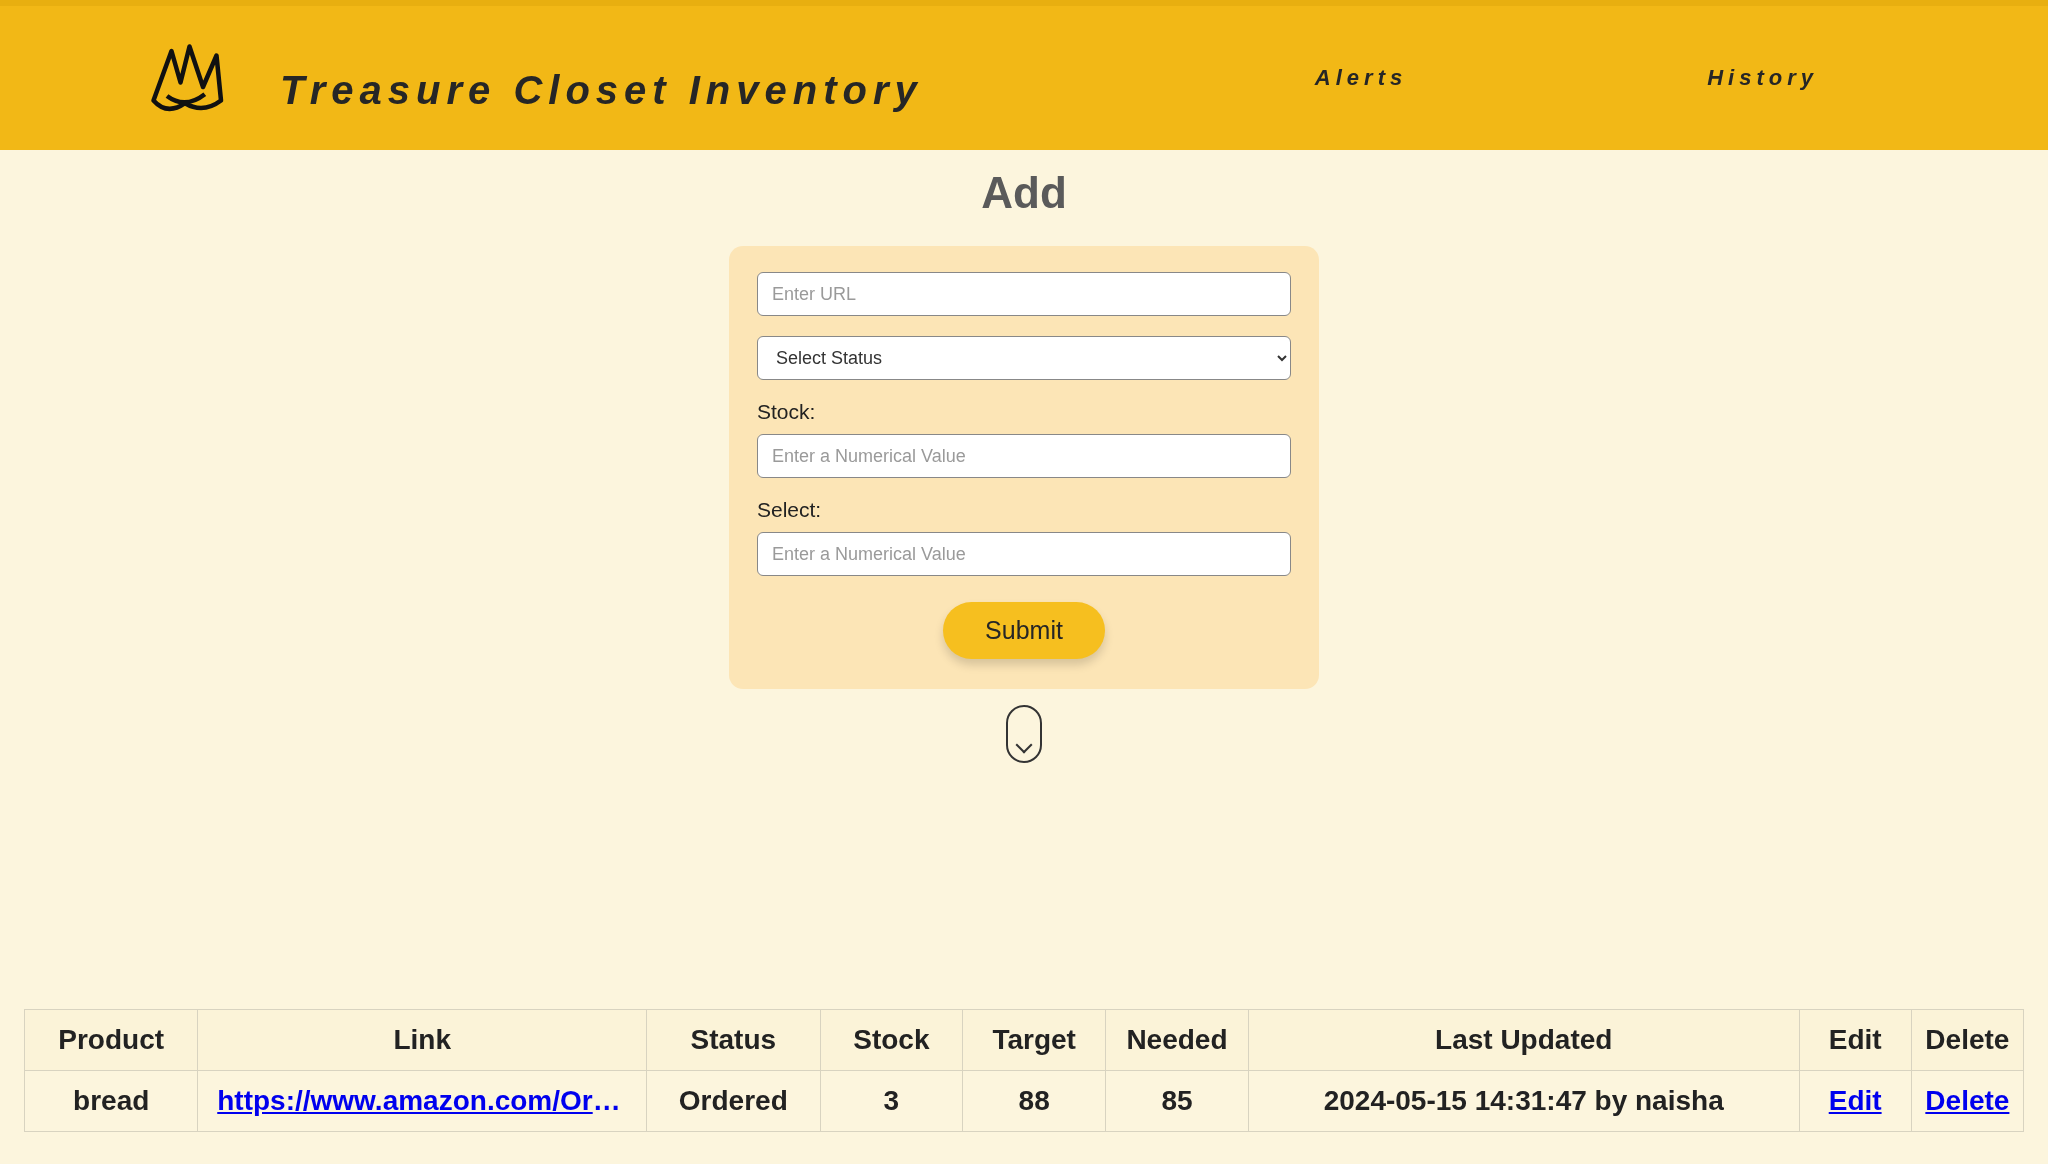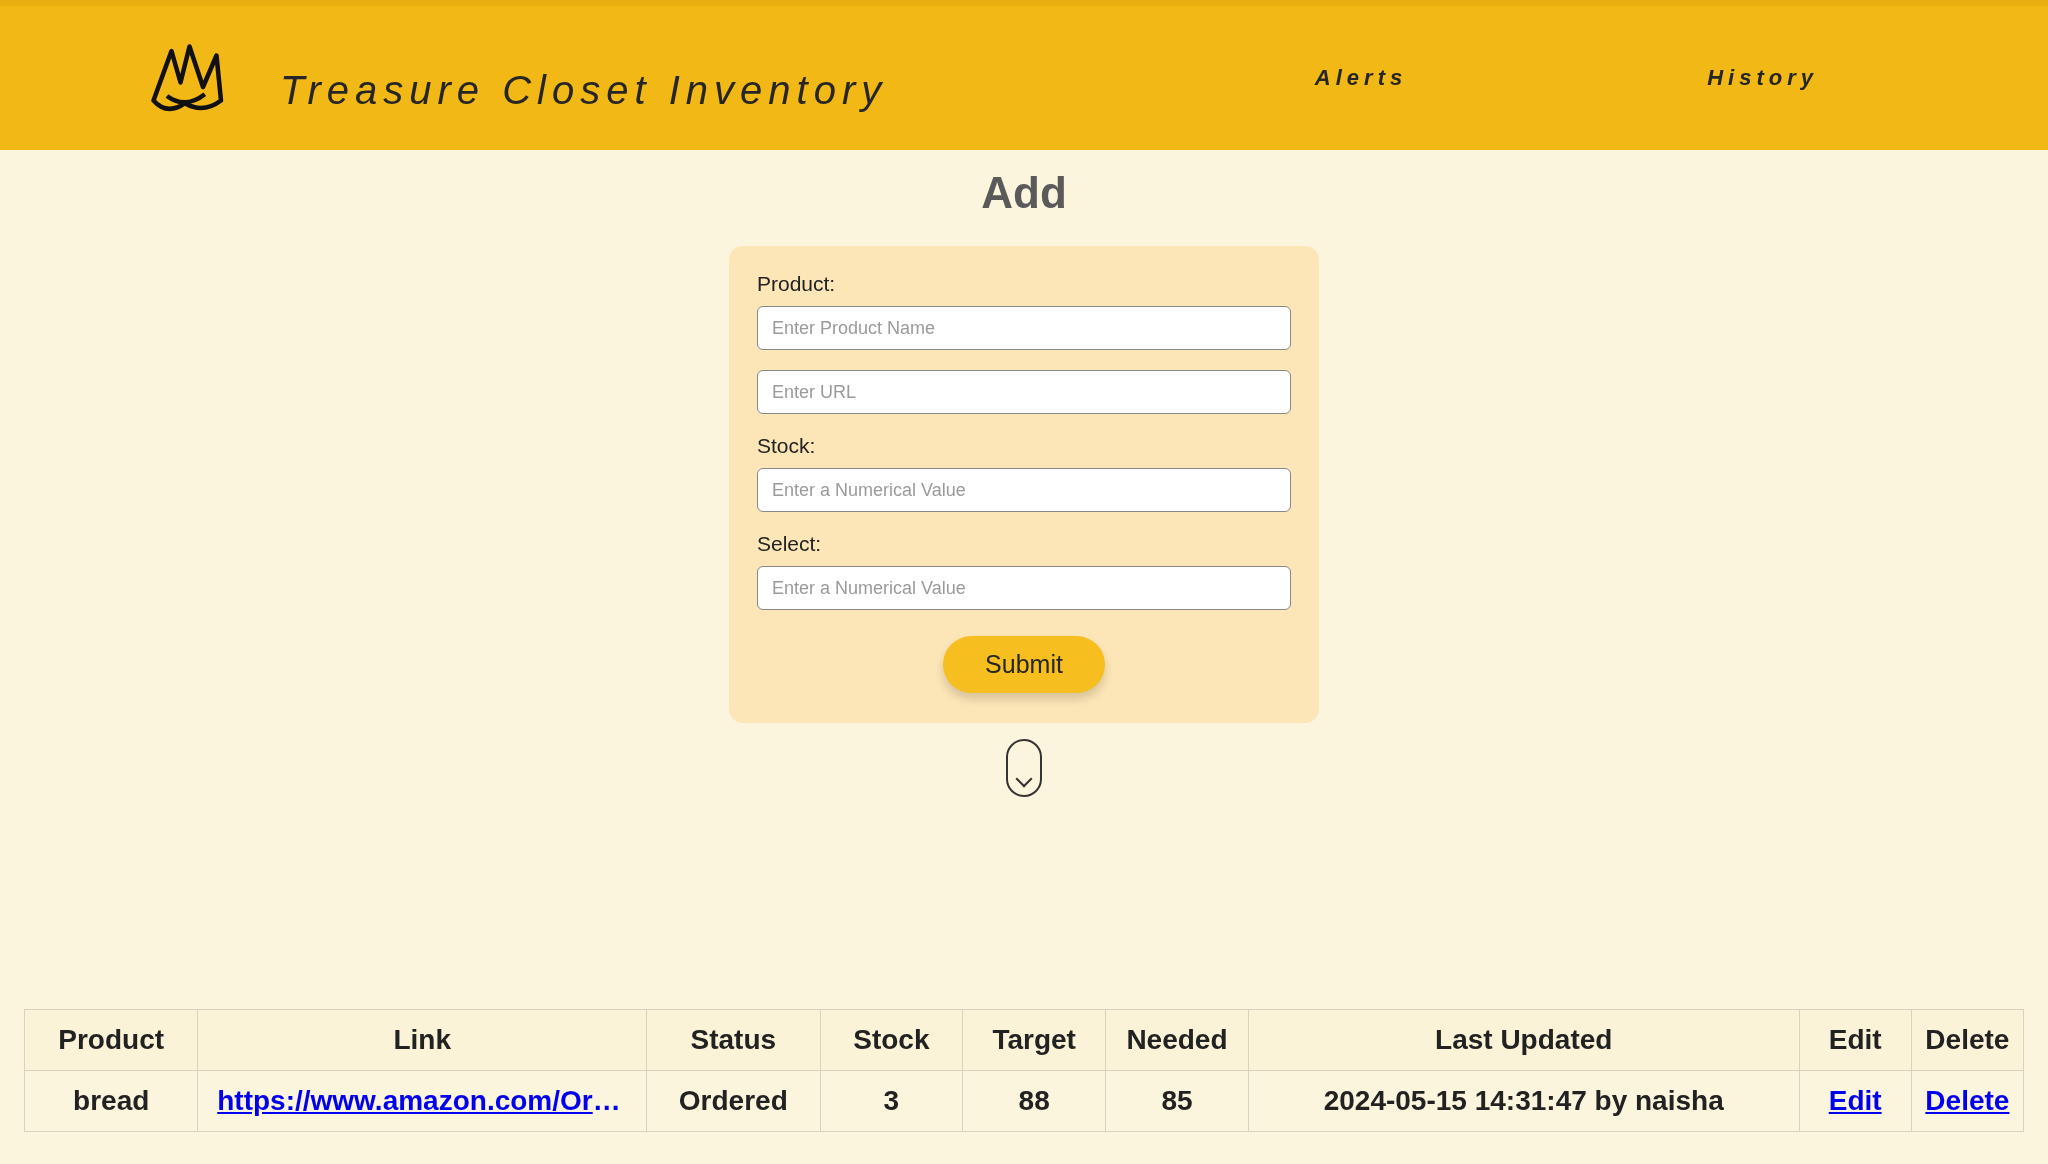--- a/index.html
+++ b/index.html
@@ -20,21 +20,21 @@
     border-top: 6px solid #e8af10;
     position: relative;
   }
   .logo {
     width: 90px;
     height: 90px;
     margin-right: 50px;
   }
   .app-title {
     font-size: 40px;
-    font-weight: 400;
+    font-weight: 700;
     font-style: italic;
     letter-spacing: 6px;
     color: #262626;
     flex: 0 0 auto;
     margin-top: 24px;
   }
   .nav-links {
     margin-left: auto;
     display: flex;
     gap: 300px;
@@ -176,27 +176,26 @@
   <div class="nav-links">
     <span class="nav-link">Alerts</span>
     <span class="nav-link">History</span>
   </div>
 </div>
 
 <h1 class="page-title">Add</h1>
 
 <div class="form-card">
   <div class="form-group">
-    <label class="form-label">Product:</label>
-    <input class="form-input" placeholder="Enter Product Name" style="">
+    <input class="form-input" placeholder="Enter URL" style="">
   </div>
   <div class="form-group">
-    <input class="form-input" placeholder="Enter URL" style="">
-  </div>
-  <div class="form-group">
+    <select class="form-select">
+      <option>Select Status</option>
+    </select>
   </div>
   <div class="form-group">
     <label class="form-label">Stock:</label>
     <input class="form-input" placeholder="Enter a Numerical Value" style="">
   </div>
   <div class="form-group" style="margin-bottom:26px;">
     <label class="form-label">Select:</label>
     <input class="form-input" placeholder="Enter a Numerical Value" style="">
   </div>
   <div class="submit-row">

